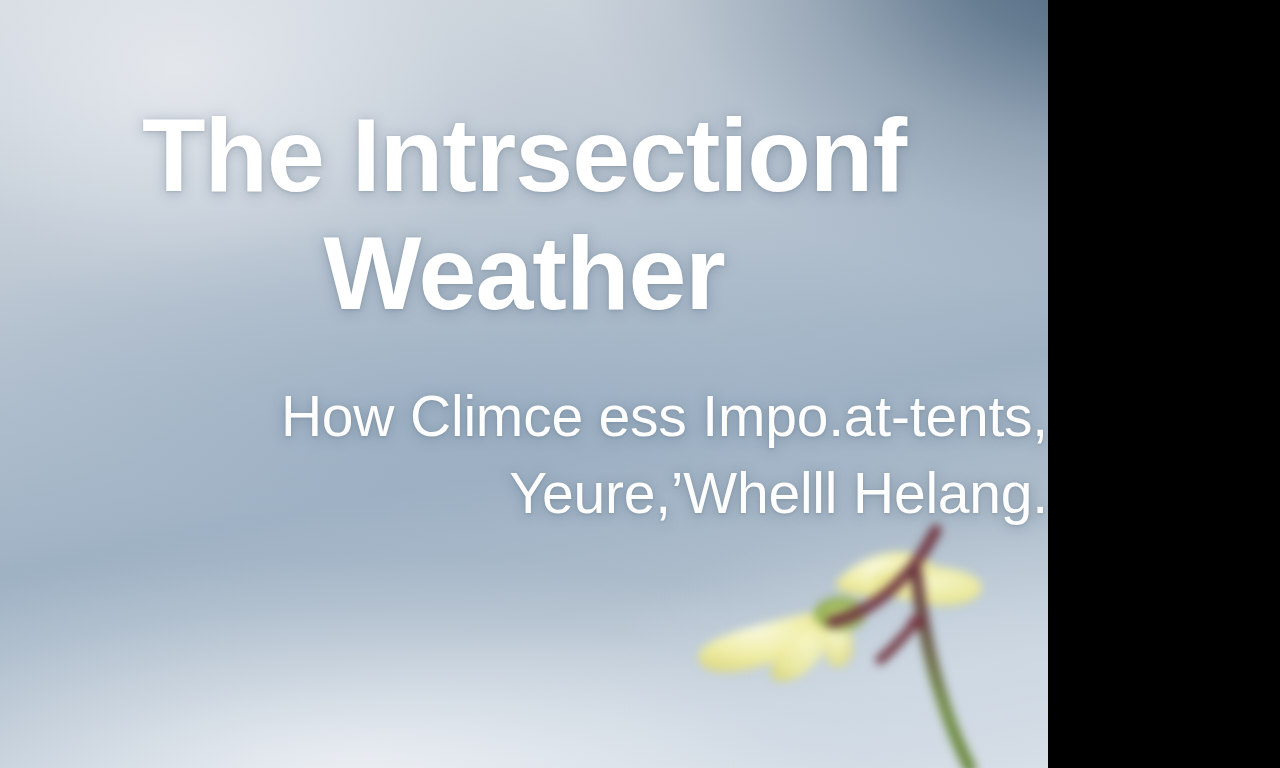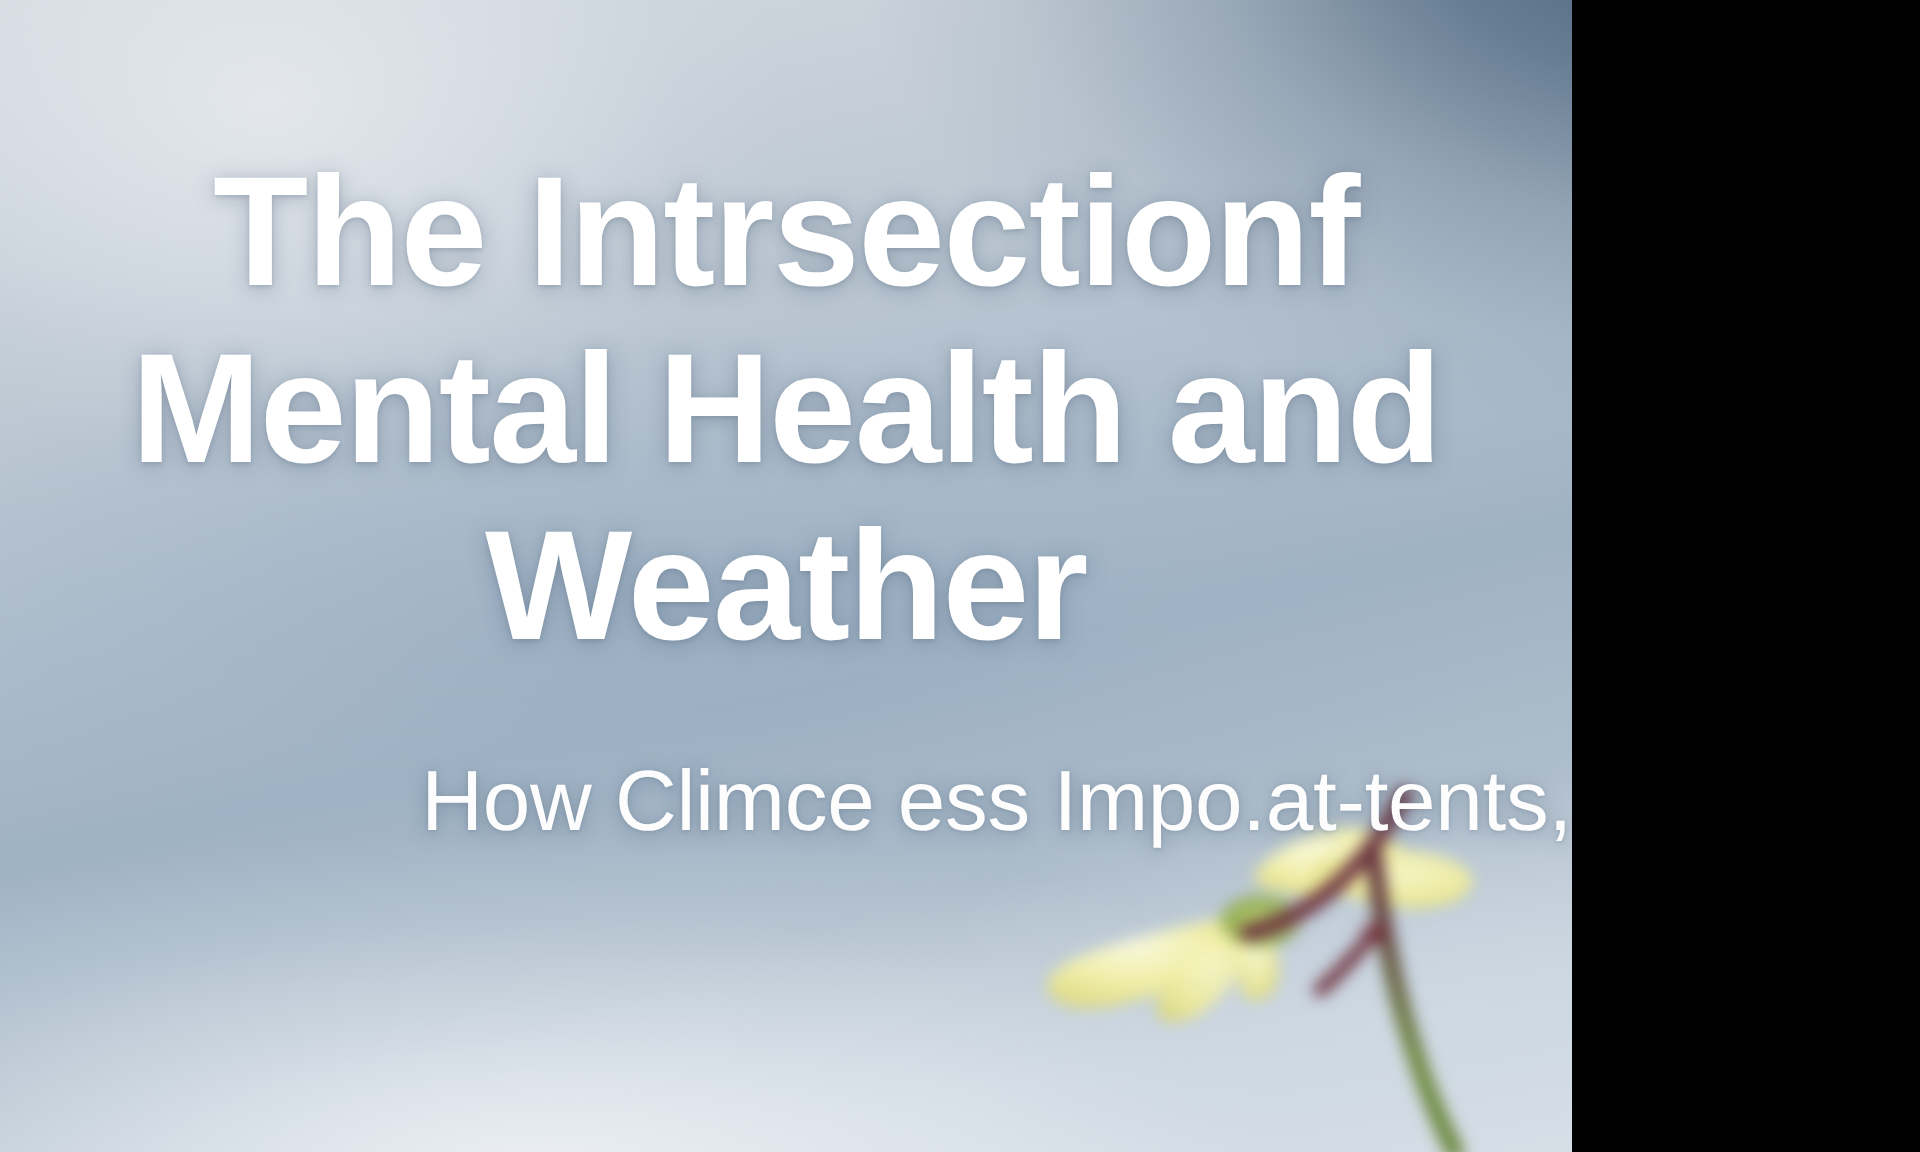--- a/index.html
+++ b/index.html
@@ -202,23 +202,23 @@
 
       <path d="M236 92 C226 104 214 118 200 130" stroke="url(#branchGrad)" stroke-width="9" fill="none" stroke-linecap="round"></path>
       <ellipse cx="237" cy="92" rx="9" ry="7" fill="#74353f" opacity="0.9"></ellipse>
     </svg>
   </div>
 
   <div class="text-wrap">
 
     <h1 class="headline">
       <span class="hl-line hl-1">The Intrsectionf</span>
-      <span class="hl-line hl-2">Mental Health and</span>
       <span class="hl-line hl-3">Weather</span>
     </h1>
 
     <p class="subhead">
       <span class="sh-line sh-1">How Climce ess Impo.at-tents,</span>
+      <span class="sh-line sh-2">Yeure,’Whelll Helang.</span>
     </p>
 
   </div>
 
 </div>
 
 </body></html>

